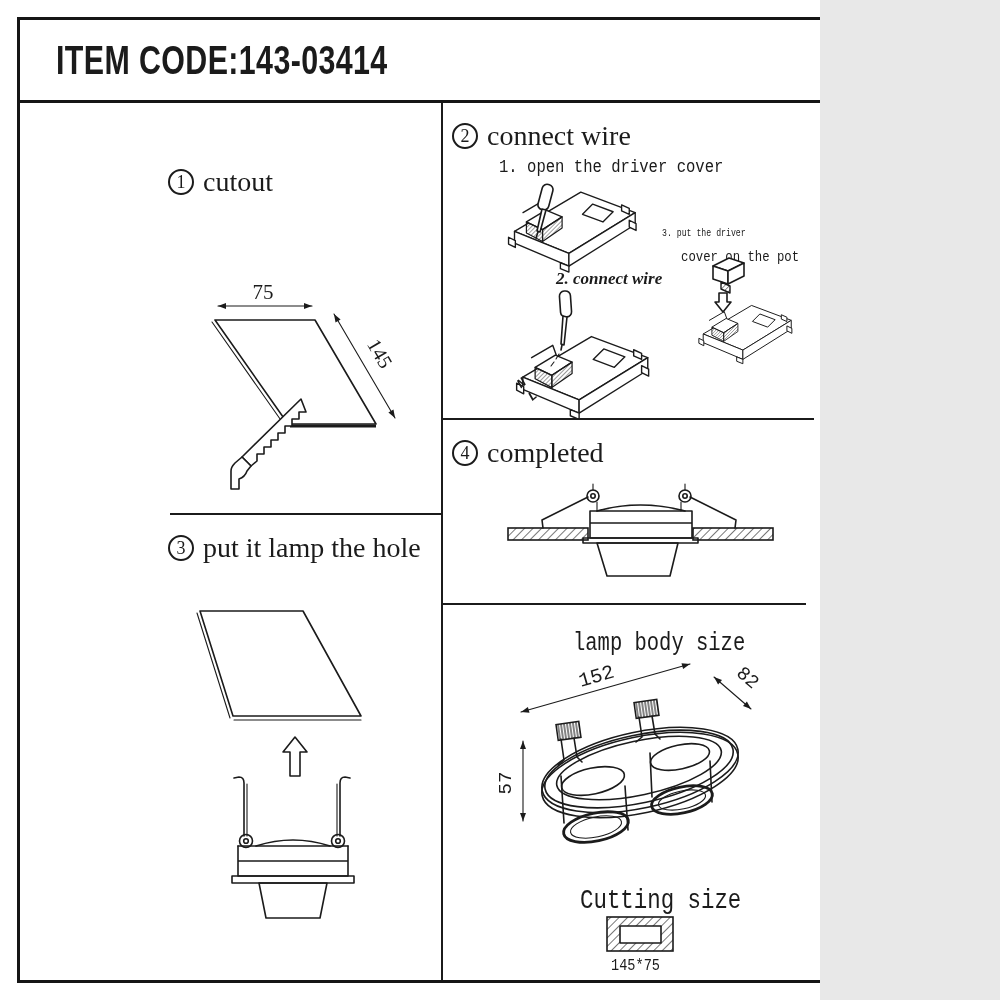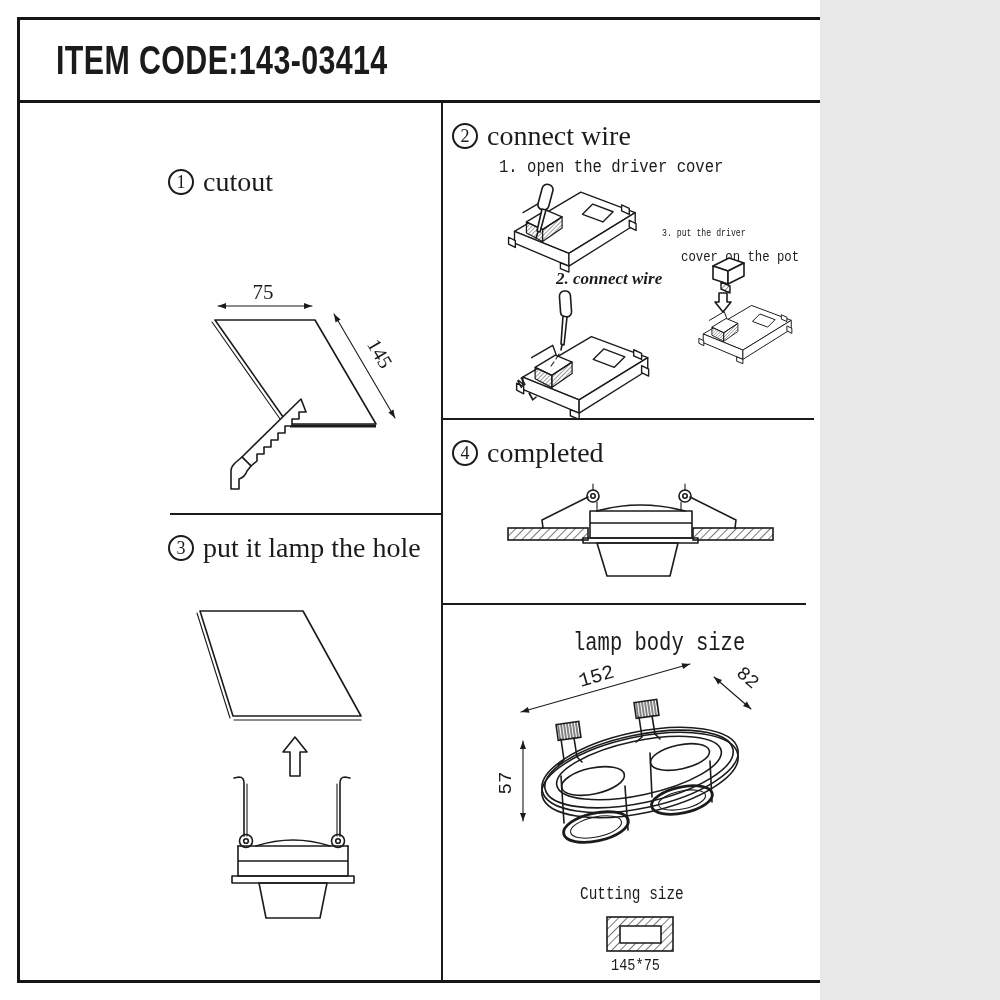--- a/index.html
+++ b/index.html
@@ -74,21 +74,21 @@
   <div class="abs" style="left:662px;top:227px;font-size:10px;">
     <span class="tw">3. put the driver</span>
   </div>
   <div class="abs" style="left:681px;top:248px;font-size:15px;">
     <span class="tw">cover on the pot</span>
   </div>
 
   <div class="abs" style="left:573px;top:628px;font-size:25px;">
     <span class="tw">lamp body size</span>
   </div>
-  <div class="abs" style="left:580px;top:883px;font-size:18px;">
+  <div class="abs" style="left:580px;top:883px;font-size:28px;">
     <span class="tw80">Cutting size</span>
   </div>
   <div class="abs" style="left:611px;top:955px;font-size:17px;">
     <span class="tw80">145*75</span>
   </div>
 
   <svg class="abs" style="left:0;top:0;" width="1000" height="1000" viewBox="0 0 1000 1000">
     <defs>
       <pattern id="hatch45" patternUnits="userSpaceOnUse" width="6" height="6" patternTransform="rotate(45)">
         <line x1="0" y1="0" x2="0" y2="6" stroke="#1b1b1b" stroke-width="1.2"></line>

